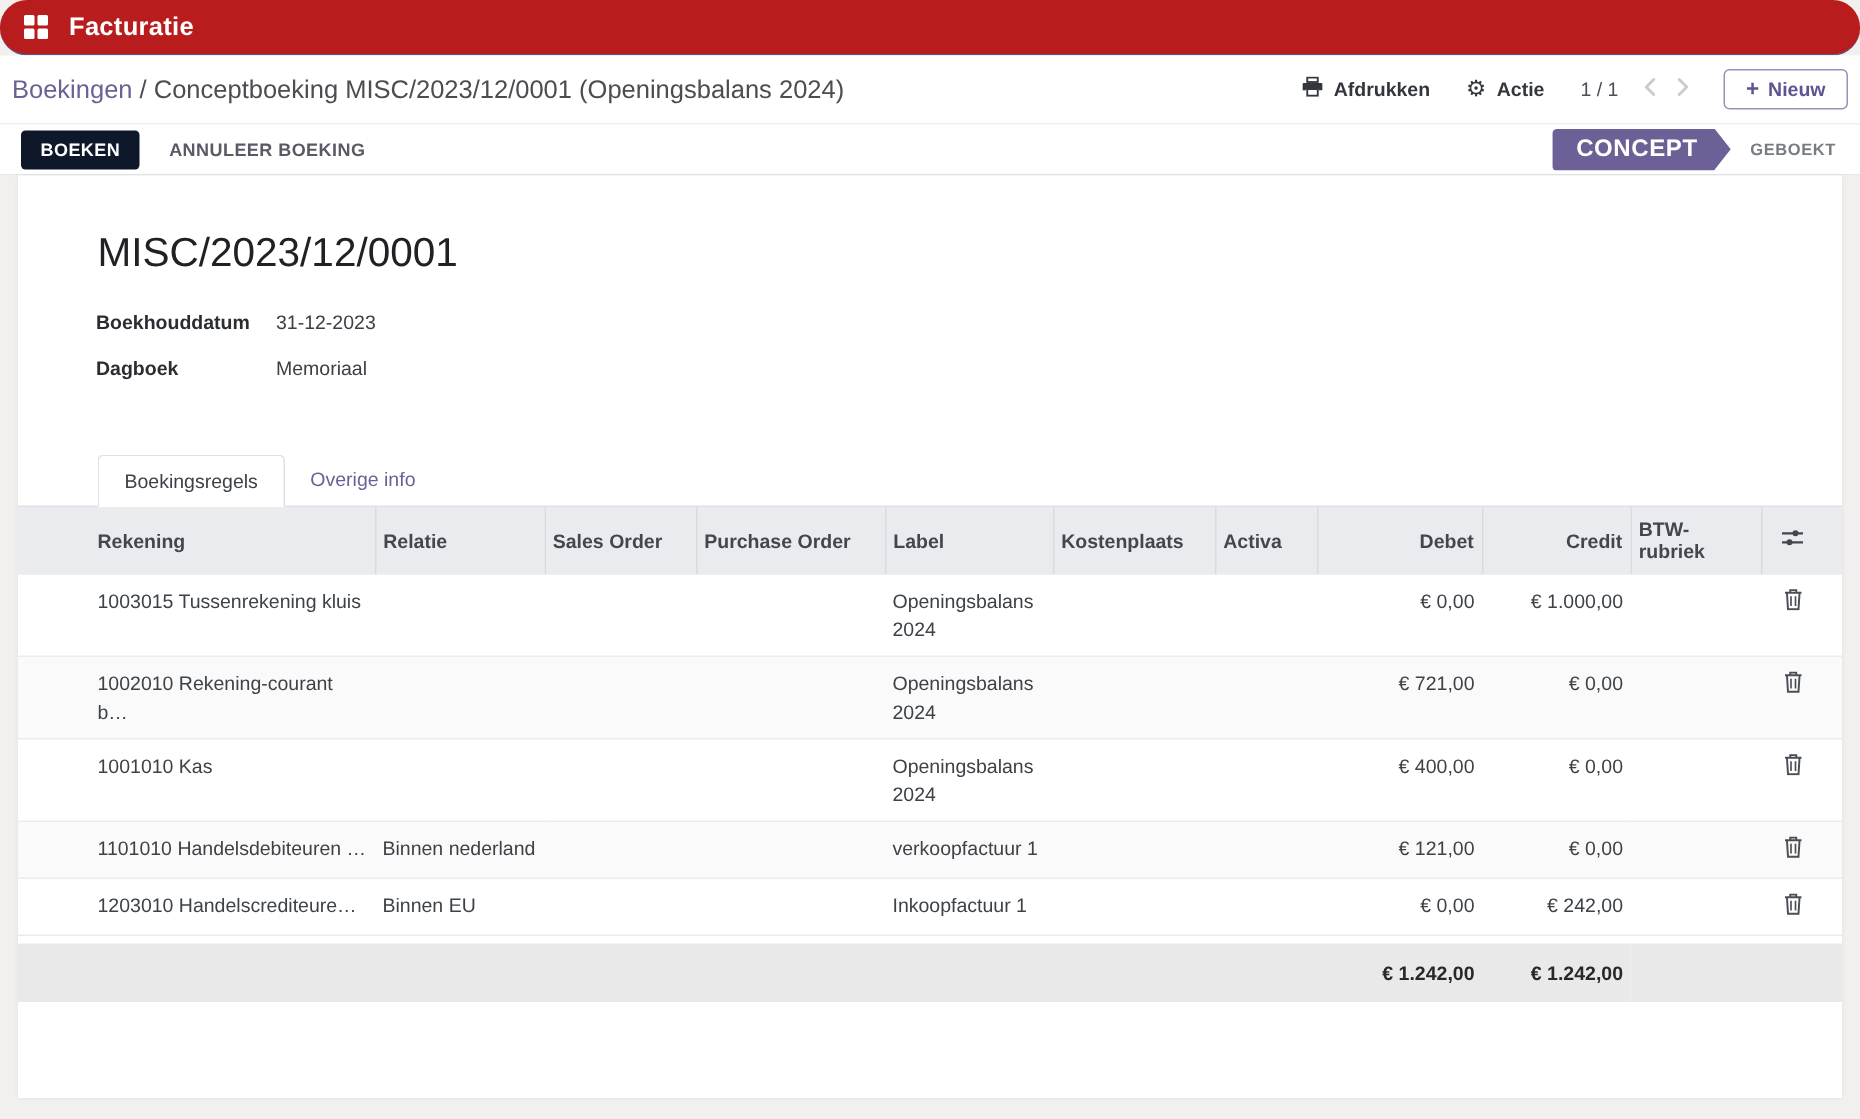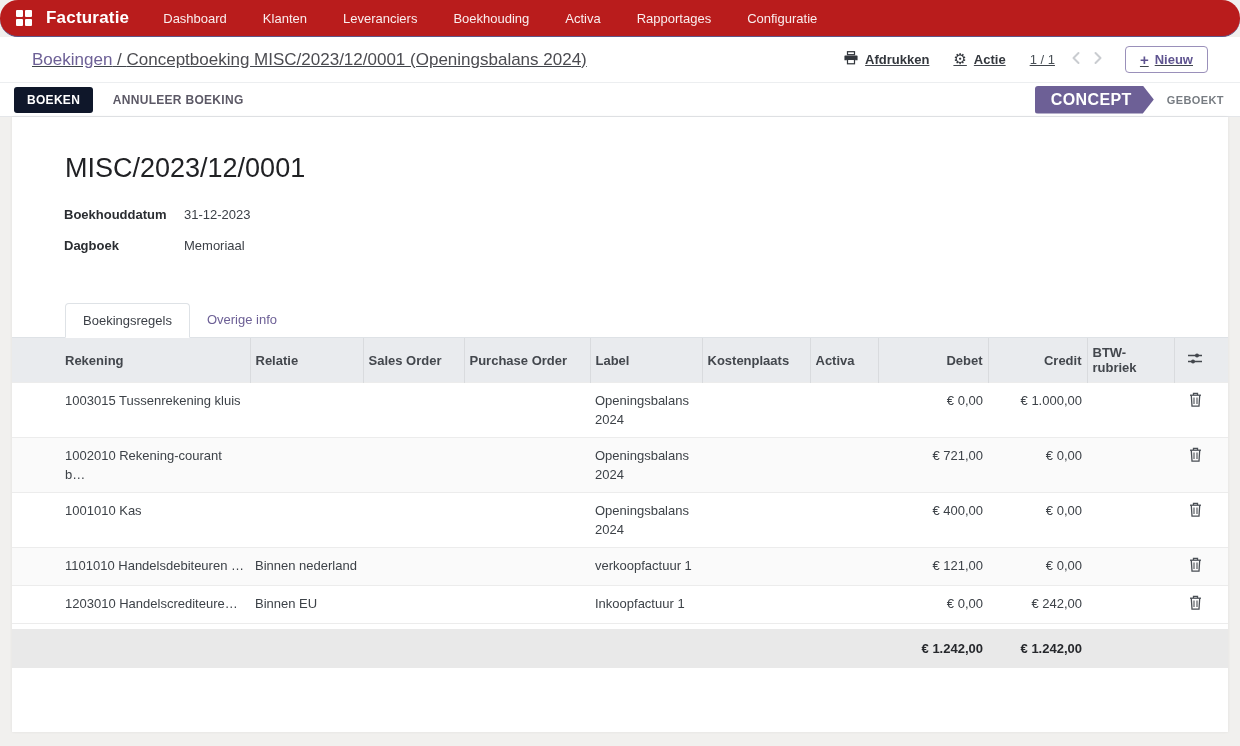--- a/index.html
+++ b/index.html
@@ -14,21 +14,21 @@
     display:flex; align-items:center; padding:0 16px; color:#fff;border-radius:18px;
   }
   .apps-grid { display:grid; grid-template-columns:7px 7px; grid-template-rows:7px 7px; gap:2px; margin-right:14px; cursor:pointer; }
   .apps-grid span { background:#fff; border-radius:1px; }
   .brand { font-size:17px; font-weight:700; color:#fff; margin-right:28px; letter-spacing:.2px; }
   .nav-menu { display:flex; gap:24px; }
   .nav-item { color:rgba(255,255,255,.92); font-size:13px; cursor:pointer; padding:4px 6px; }
   
   .control-panel {
     height:46px; background:#fff; border-bottom:1px solid #eceef0;
-    display:flex; align-items:center; justify-content:space-between; padding:0 32px;text-decoration:underline;
+    display:flex; align-items:center; justify-content:space-between; padding:0 8px;
   }
   .breadcrumb { font-size:17px; color:#4c4c51; }
   .breadcrumb a { color:#6d6096; text-decoration:none; cursor:pointer; }
   .cp-right { display:flex; align-items:center; }
   .cp-btn { display:flex; align-items:center; gap:7px; font-weight:600; color:#33373d; margin-right:24px; cursor:pointer; }
   .gear-glyph { font-family:"DejaVu Sans",sans-serif; font-size:15px; line-height:1; color:#33373d; }
   .pager { color:#495057; margin-right:16px; }
   .pager-arrows { display:flex; gap:14px; margin-right:22px; }
   .pager-arrows svg { cursor:default; }
   .btn-new {
@@ -102,29 +102,20 @@
 <body>
 
 <header class="navbar">
   <div class="apps-grid">
       <span></span>
       <span></span>
       <span></span>
       <span></span>
     </div>
   <div class="brand">Facturatie</div>
-  <nav class="nav-menu">
-    <span class="nav-item">Dashboard</span>
-    <span class="nav-item">Klanten</span>
-    <span class="nav-item">Leveranciers</span>
-    <span class="nav-item">Boekhouding</span>
-    <span class="nav-item">Activa</span>
-    <span class="nav-item">Rapportages</span>
-    <span class="nav-item">Configuratie</span>
-  </nav>
 </header>
 
 <div class="control-panel">
   <div class="breadcrumb">
     <a>Boekingen</a><span> / </span><span>Conceptboeking MISC/2023/12/0001 (Openingsbalans 2024)</span>
   </div>
   <div class="cp-right">
     <div class="cp-btn">
       <span>
         <svg width="14" height="14" viewBox="0 0 16 16">

